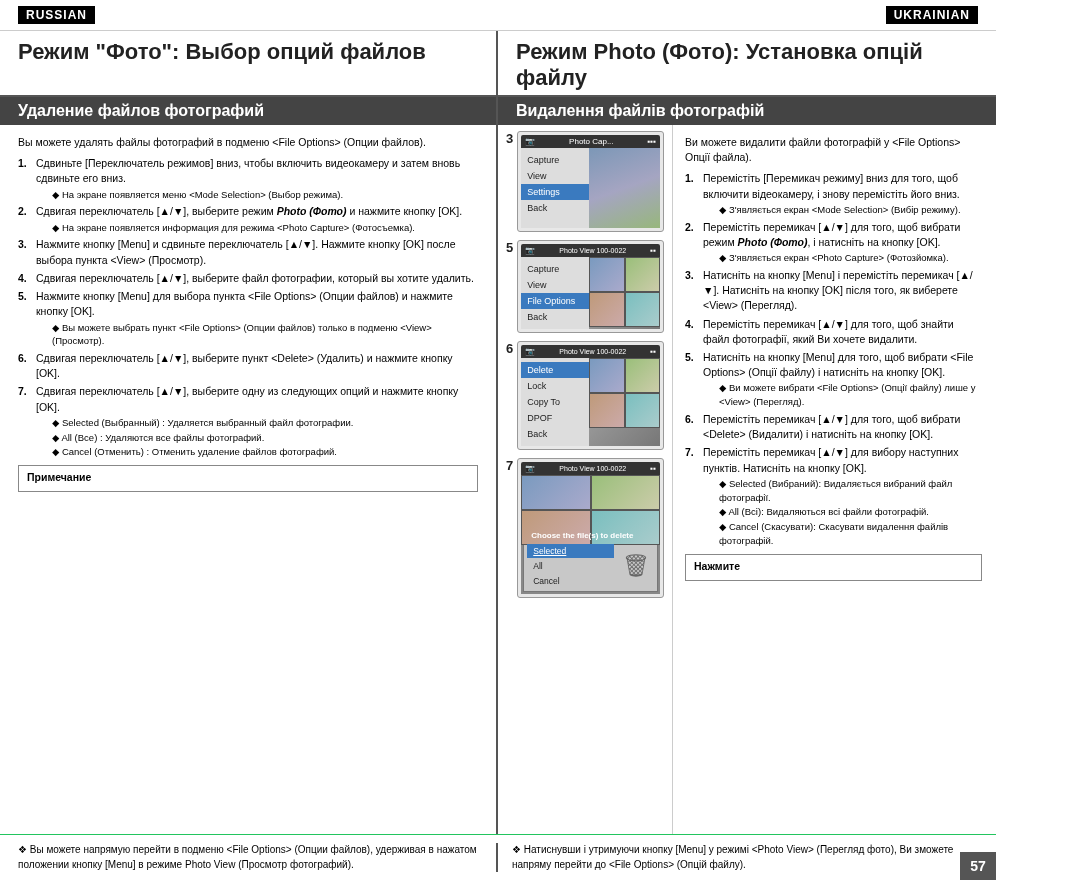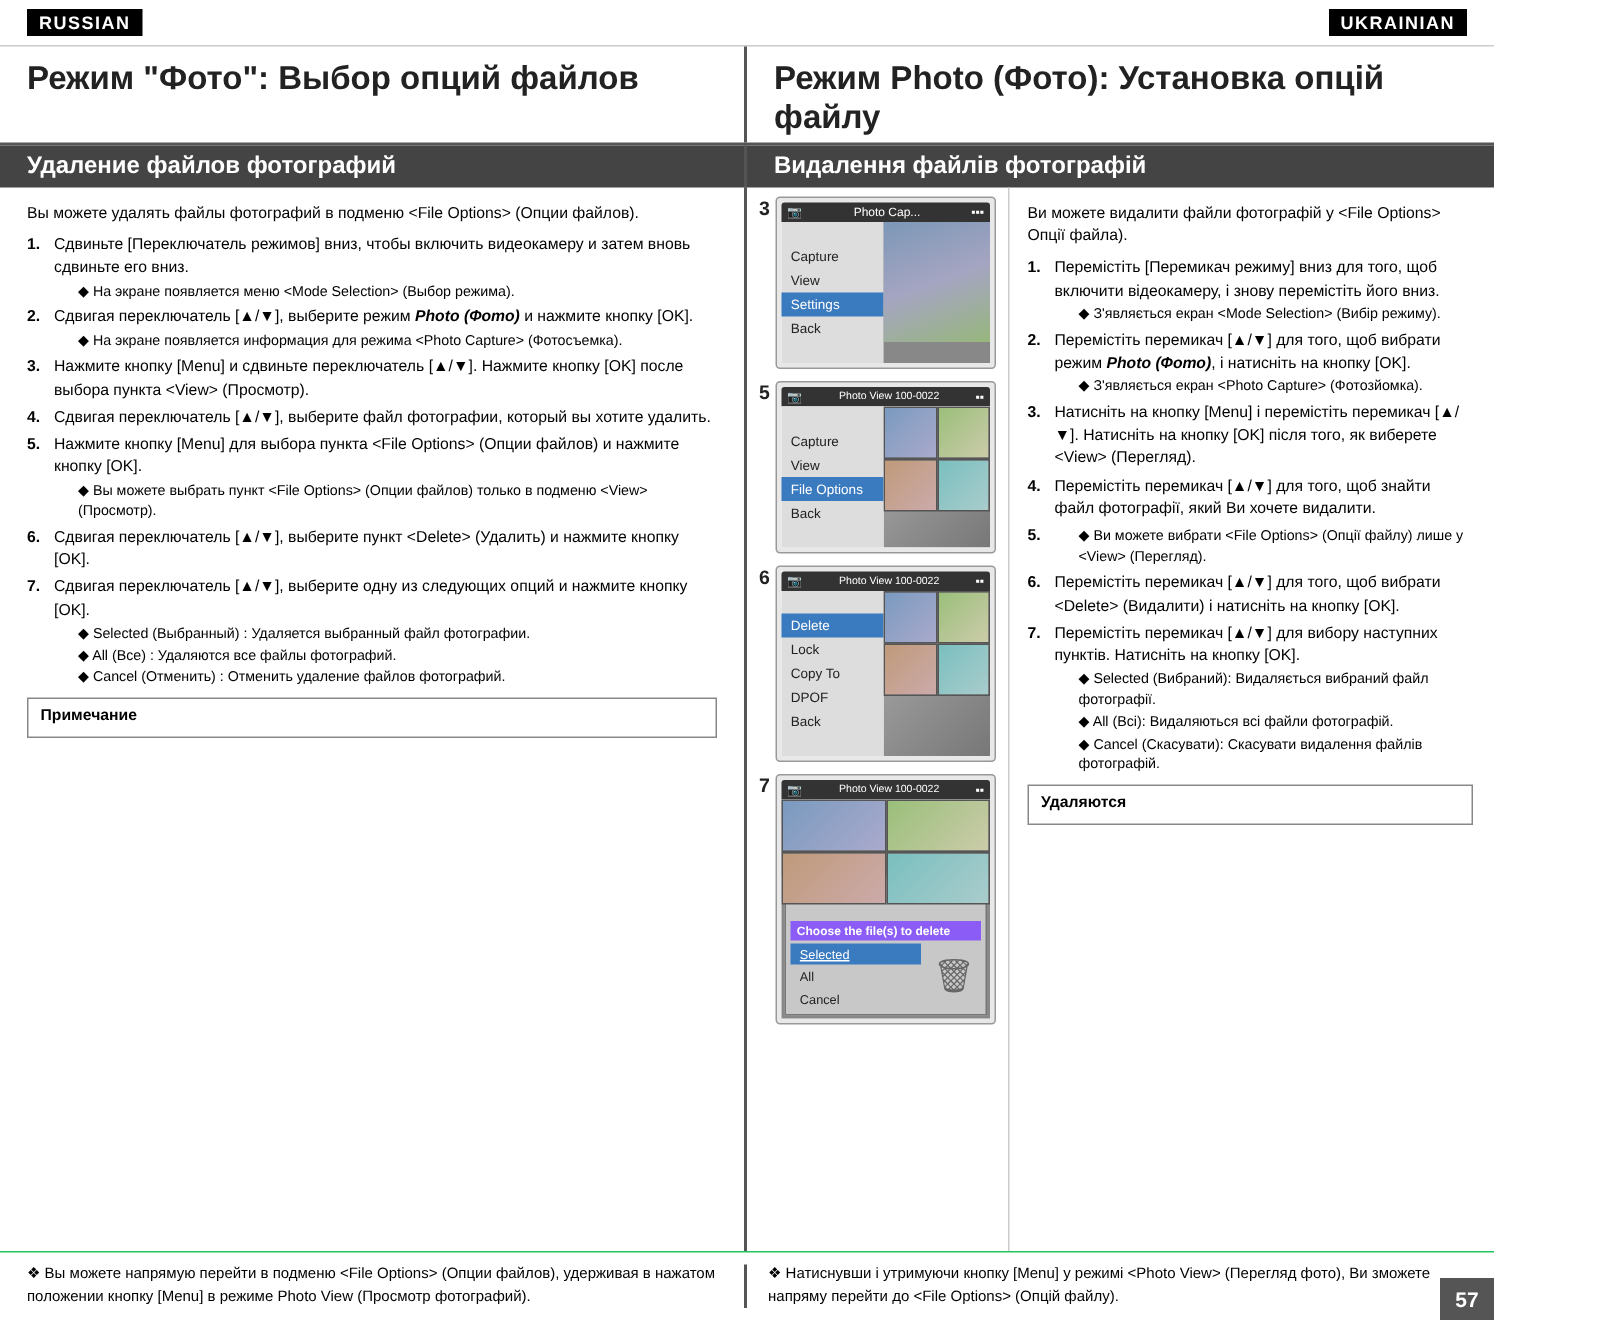--- a/index.html
+++ b/index.html
@@ -126,21 +126,21 @@
       font-size: 8px;
       border-radius: 2px 2px 0 0;
     }
     .screen-body {
       display: flex;
       background: #fff;
     }
     .screen-menu {
       background: #ddd;
       width: 68px;
-      padding: 15px 0;
+      padding: 4px 0;
     }
     .menu-item {
       padding: 3px 6px;
       font-size: 9px;
       color: #222;
       cursor: default;
     }
     .menu-item.active {
       background: #3a7abf;
       color: #fff;
@@ -424,21 +424,21 @@
               <div class="screen-body" style="position:relative; min-height:90px;">
                 <div class="screen-image-area" style="width:100%;">
                   <div class="img-placeholder" style="height:50px;">
                     <div class="img-thumb"></div>
                     <div class="img-thumb"></div>
                     <div class="img-thumb"></div>
                     <div class="img-thumb"></div>
                   </div>
 
                   <div style="background:#c8c8c8; border:1px solid #777; margin:0 2px 2px 2px; padding:3px;">
-                    <div style="background:#8b5cf6; color:#fff; font-size:8px; font-weight:bold; padding:2px 4px; margin-bottom:2px;margin-top:27px;">Choose the file(s) to delete</div>
+                    <div style="background:#8b5cf6; color:#fff; font-size:8px; font-weight:bold; padding:2px 4px; margin-bottom:2px;">Choose the file(s) to delete</div>
                     <div style="display:flex; align-items:center; gap:4px;">
                       <div style="flex:1;">
                         <div style="background:#3a7abf; color:#fff; font-size:8.5px; padding:2px 6px; margin-bottom:1px;text-decoration:underline;">Selected</div>
                         <div style="color:#222; font-size:8.5px; padding:2px 6px; margin-bottom:1px;">All</div>
                         <div style="color:#222; font-size:8.5px; padding:2px 6px;">Cancel</div>
                       </div>
                       <div style="font-size:22px; color:#666; padding:4px;">🗑</div>
                     </div>
                   </div>
                 </div>
@@ -472,20 +472,21 @@
               <span class="num">3.</span>
               <span>Натисніть на кнопку [Menu] і перемістіть перемикач [▲/▼]. Натисніть на кнопку [OK] після того, як виберете &lt;View&gt; (Перегляд).</span>
             </li>
             <li style="display:flex; gap:4px; margin-bottom:3px;">
               <span class="num">4.</span>
               <span>Перемістіть перемикач [▲/▼] для того, щоб знайти файл фотографії, який Ви хочете видалити.</span>
             </li>
             <li style="display:flex; gap:4px; margin-bottom:3px;">
               <span class="num">5.</span>
               <div>
+                <span>Натисніть на кнопку [Menu] для того, щоб вибрати &lt;File Options&gt; (Опції файлу) і натисніть на кнопку [OK].</span>
                 <div class="sub-bullet">
                     <span>◆ Ви можете вибрати &lt;File Options&gt; (Опції файлу) лише у &lt;View&gt; (Перегляд).</span>
                   </div>
               </div>
             </li>
             <li style="display:flex; gap:4px; margin-bottom:3px;">
               <span class="num">6.</span>
               <span>Перемістіть перемикач [▲/▼] для того, щоб вибрати &lt;Delete&gt; (Видалити) і натисніть на кнопку [OK].</span>
             </li>
             <li style="display:flex; gap:4px; margin-bottom:3px;">
@@ -498,21 +499,21 @@
                 <div class="sub-bullet">
                     <span>◆ All (Всі): Видаляються всі файли фотографій.</span>
                   </div>
                 <div class="sub-bullet">
                     <span>◆ Cancel (Скасувати): Скасувати видалення файлів фотографій.</span>
                   </div>
               </div>
             </li>
           </ol>
           <div class="note-box">
-            <div class="note-label">Удаляются</div>
+            <div class="note-label">Нажмите</div>
           </div>
         </div>
       </div>
     </div>
 
     <div class="bottom-note-row">
       <div class="bottom-note-left">
         <span>❖ Вы можете напрямую перейти в подменю &lt;File Options&gt; (Опции файлов), удерживая в нажатом положении кнопку [Menu] в режиме Photo View (Просмотр фотографий).</span>
       </div>
       <div class="bottom-note-right">

